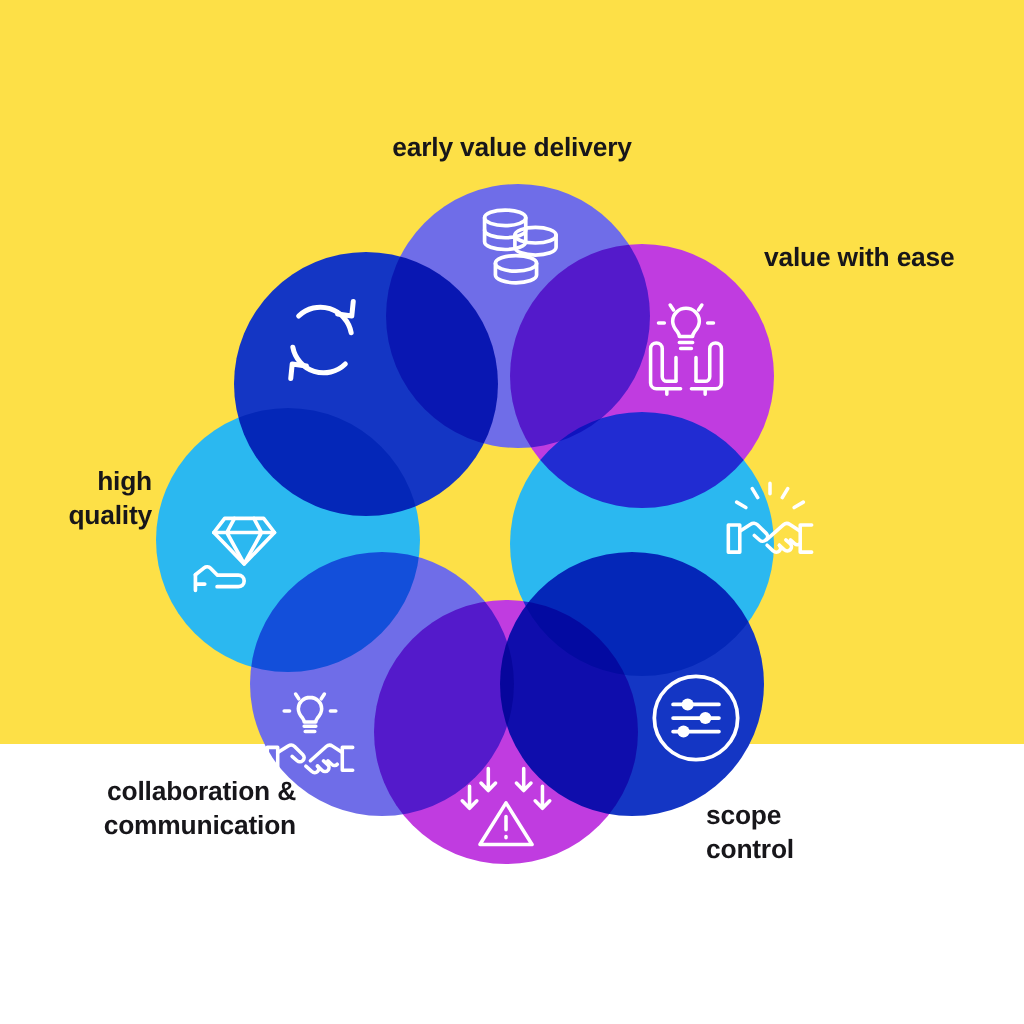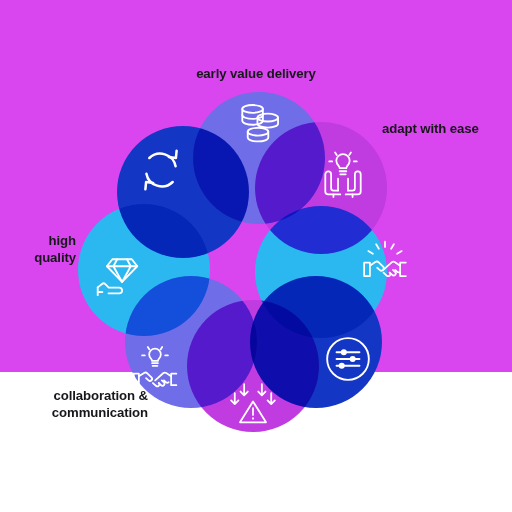--- a/index.html
+++ b/index.html
@@ -10,21 +10,21 @@
     width: 512px;
     height: 512px;
     background: #ffffff;
     font-family: "Liberation Sans", sans-serif;
     overflow: hidden;
   }
   #canvas {
     position: relative;
     width: 512px;
     height: 372px;
-    background: #d946ef;
+    background: #fde047;
   }
   
   .venn-stage {
     position: absolute;
     left: 0;
     top: 0;
     width: 512px;
     height: 512px;
   }
   .venn-blend {
@@ -153,23 +153,25 @@
     <svg class="bubble-icon" style="left:136px; top:145px;" width="50" height="50" viewBox="0 0 48 48" fill="none" stroke="#ffffff" stroke-width="2.4" stroke-linecap="round" stroke-linejoin="round">
       <path d="M38 20.5A15 15 0 0 0 12.8 12.5"></path>
       <path d="M10 27.5A15 15 0 0 0 35.2 35.5"></path>
       <path d="M31.5 11.5l6.8 1 .7-7"></path>
       <path d="M16.5 36.5l-6.8-1-.7 7"></path>
     </svg>
   </div>
 
   <div class="label center" style="left:160px; top:66px; width:192px;">early value delivery</div>
 
-  <div class="label left" style="left:382px; top:121px; width:128px;">adapt with ease</div>
+  <div class="label left" style="left:382px; top:121px; width:128px;">value with ease</div>
 
 
+  <div class="label left" style="left:353px; top:400px; width:110px;">scope
+control</div>
 
 
   <div class="label right" style="left:14px; top:388px; width:134px;text-align:right;">collaboration &amp;
 communication</div>
 
   <div class="label right" style="left:-2px; top:233px; width:78px;">high
 quality</div>
 
 
 </div>

